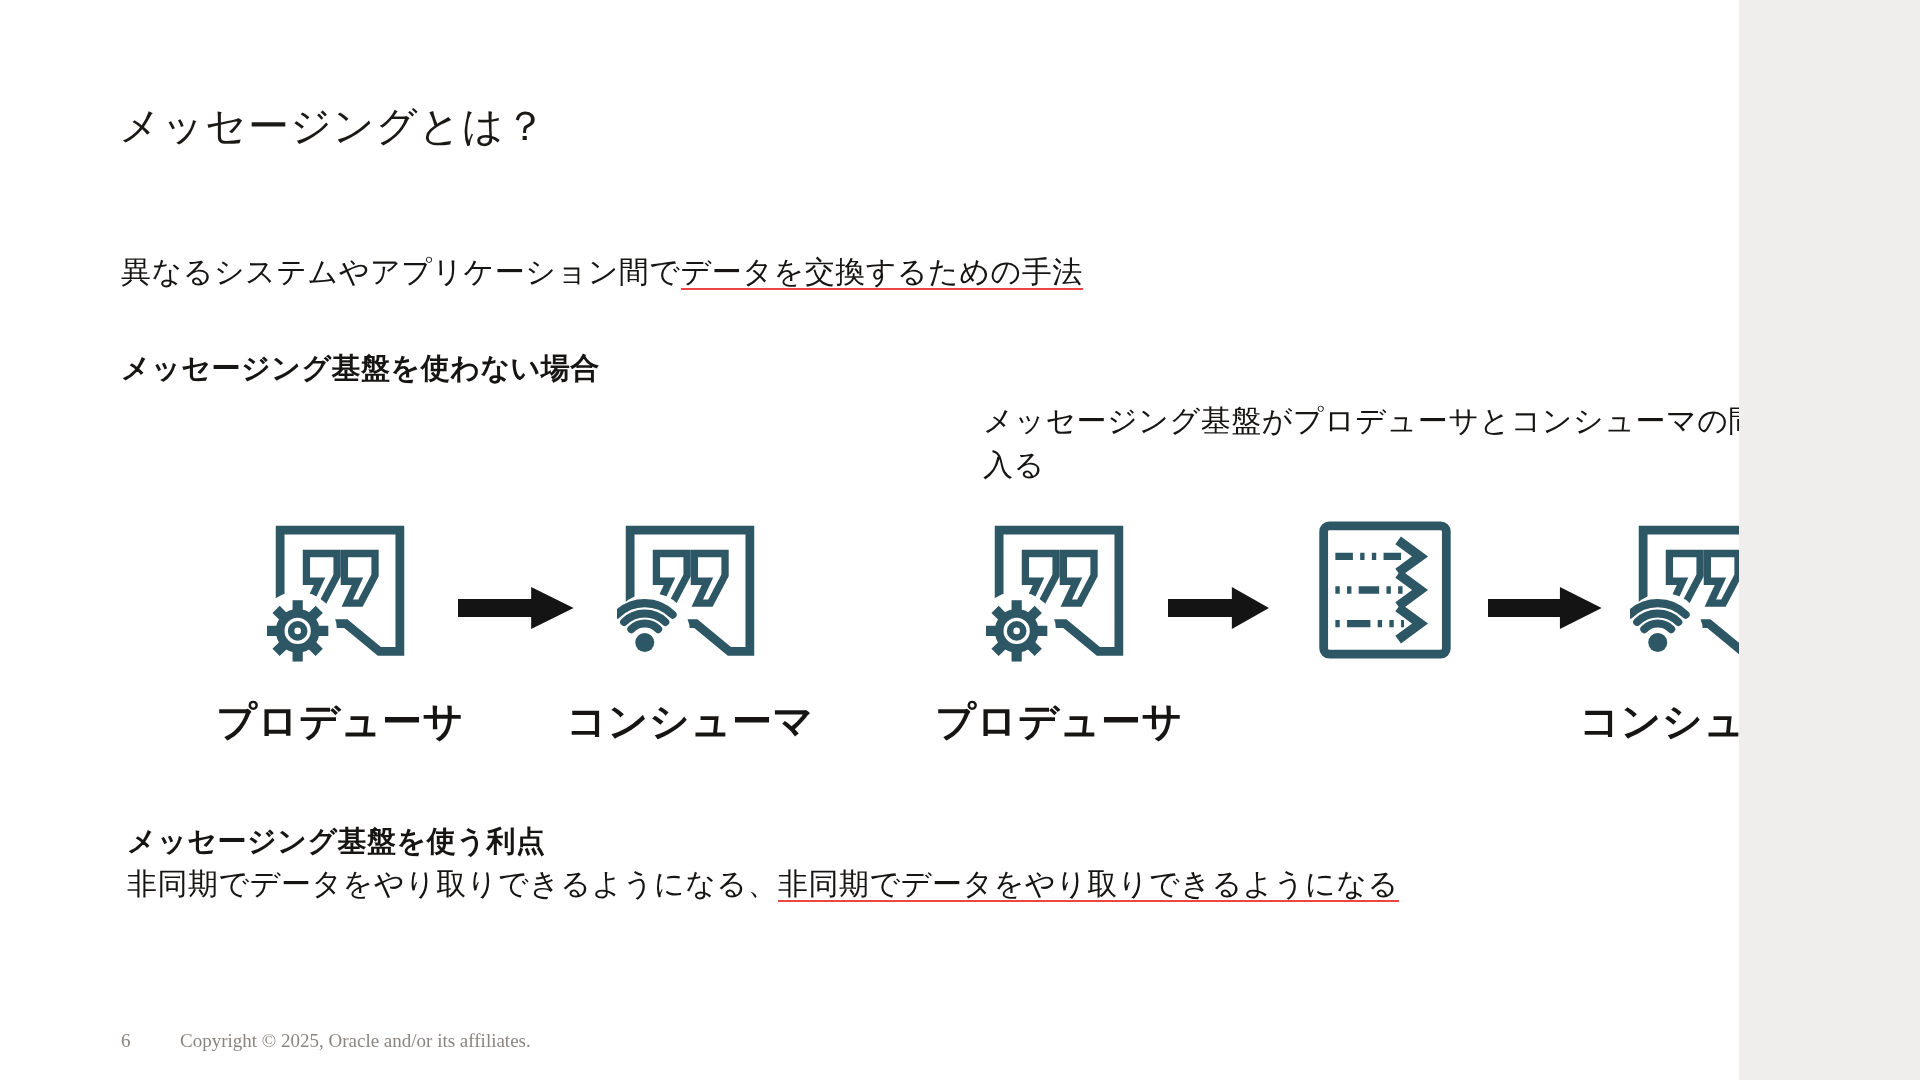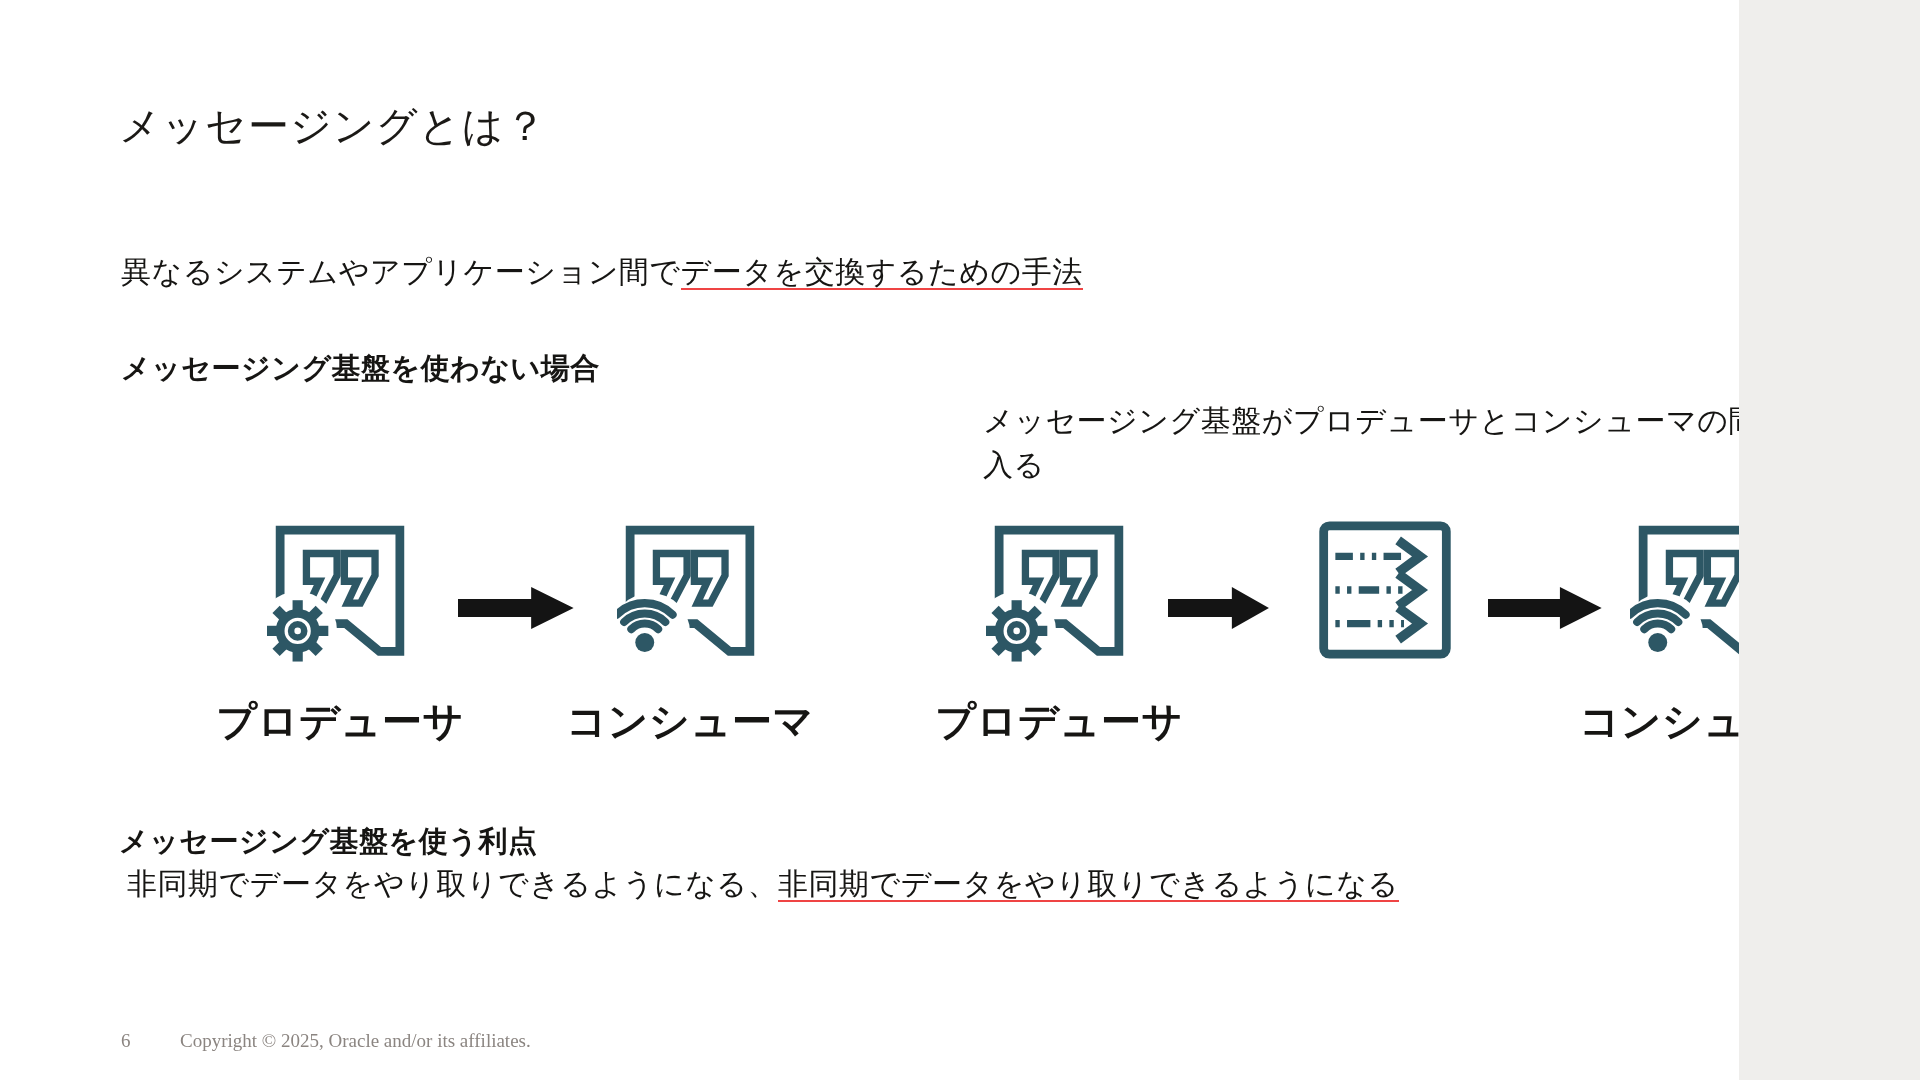--- a/index.html
+++ b/index.html
@@ -13,21 +13,21 @@
   .u{border-bottom:2px solid #ef4444;}
   .colhead{font-size:29px;font-weight:700;letter-spacing:.5px;}
   .colbody{font-size:30px;line-height:44px;letter-spacing:.5px;}
   .col-left-head{left:121px;top:349px;}
   .col-left-body{left:121px;top:399px;width:760px;}
   .col-right-head{left:983px;top:349px;}
   .col-right-body{left:983px;top:399px;width:820px;}
   .icon{top:517px;width:146px;height:146px;}
   .flow-arrow{top:585px;height:46px;}
   .iconlabel{top:694px;width:320px;text-align:center;font-size:40px;font-weight:700;letter-spacing:.5px;}
-  .benefit-head{left:119px;top:822px;font-size:29px;font-weight:700;letter-spacing:.5px;}
+  .benefit-head{left:127px;top:822px;font-size:29px;font-weight:700;letter-spacing:.5px;}
   .benefit-body{left:127px;top:864px;font-size:30px;letter-spacing:.5px;}
   .footer-num{left:121px;top:1030px;font-size:19px;color:#8b8581;}
   .footer-copy{left:180px;top:1030px;font-size:19px;color:#8b8581;}
   .logo{left:1760px;top:1002px;width:82px;height:78px;background:#c74634;display:flex;align-items:flex-start;justify-content:center;}
   .logo-o{margin-top:21px;width:27px;height:17px;border:8px solid #fff;border-radius:17px;}
 </style>
 </head>
 <body>
 
 <div class="slide">

